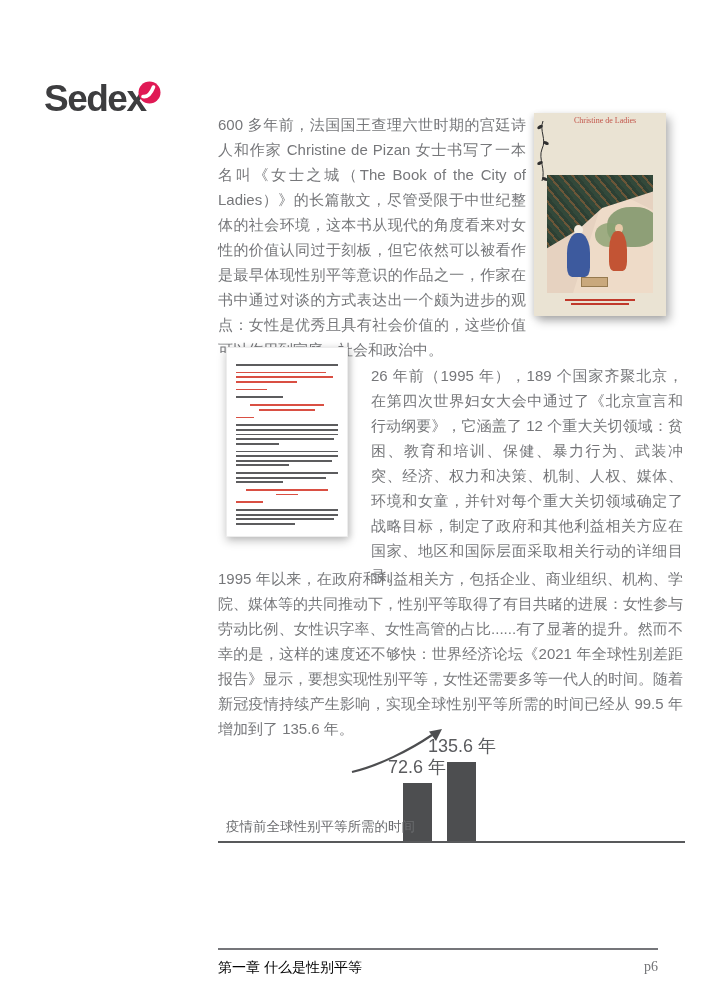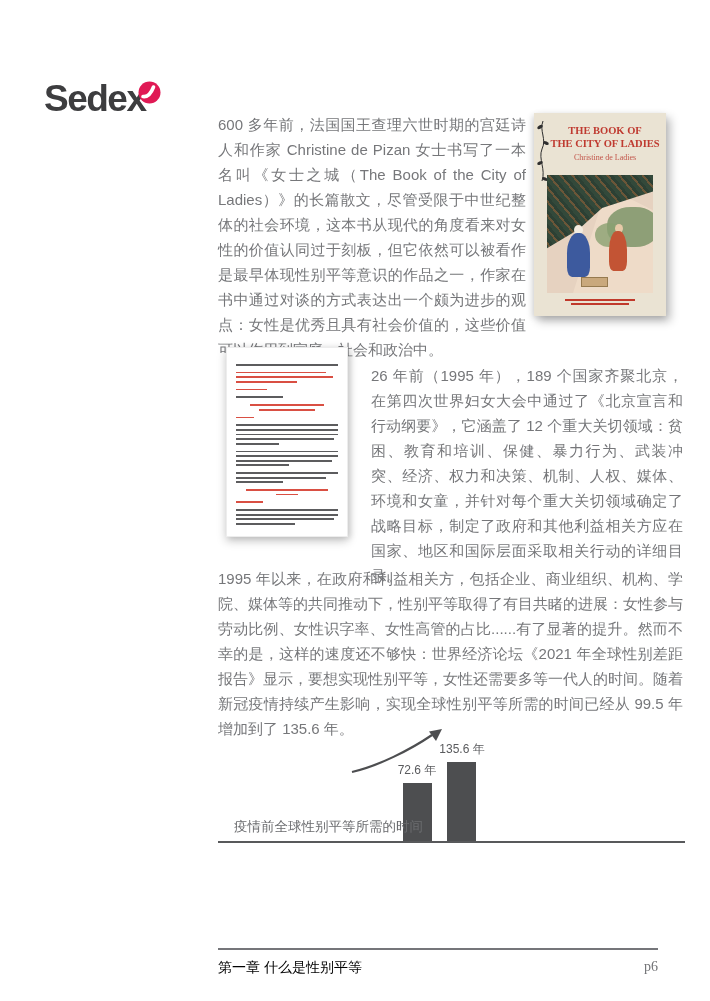--- a/index.html
+++ b/index.html
@@ -60,24 +60,24 @@
   .doc-thumb .dl.red { background:#d94f43; }
   .doc-thumb .dl.dark { background:#5c5c5e; }
   .doc-thumb .dl.center { margin-left:auto; margin-right:auto; }
   .doc-thumb .dl.gap { margin-top:6px; }
 
   
   .chart { position:absolute; left:218px; top:724px; width:467px; height:119px;
            border-bottom:2px solid #58595b; }
   .bar { position:absolute; bottom:0; width:29px; }
   .bar1 { left:185px; } .bar2 { left:229px; }
-  .val-label { position:absolute; width:72px; text-align:center; font-size:12px; color:#5a5b5e; }
+  .val-label { position:absolute; width:72px; text-align:center; font-size:18px; color:#5a5b5e; }
   .val1 { left:163px; } .val2 { left:208px; }
   .cat-label { position:absolute; bottom:5px; font-size:13.5px; color:#6b6c6f; white-space:nowrap; }
-  .cat1 { left:16px; width:176px; text-align:right;font-family:Liberation Mono, monospace; }
+  .cat1 { left:8px; width:176px; text-align:right;font-family:Liberation Mono, monospace; }
   .cat2 { left:262px; width:205px; text-align:left; }
   .chart-arrow { position:absolute; left:130px; top:2px; }
 
   
   .footer-line { position:absolute; left:218px; top:948px; width:440px; height:2px; background:#75767a; }
   .footer-chapter { position:absolute; left:218px; top:959px; font-size:14px; color:#000000; }
   .footer-page { position:absolute; left:558px; top:959px; width:100px; text-align:right;
                  font-size:14px; color:#717275;font-family:Liberation Serif, serif; }
 </style>
 </head>
@@ -96,24 +96,20 @@
   <div class="para para1">600 多年前，法国国王查理六世时期的宫廷诗人和作家 Christine de Pizan 女士书写了一本名叫《女士之城（The Book of the City of Ladies）》的长篇散文，尽管受限于中世纪整体的社会环境，这本书从现代的角度看来对女性的价值认同过于刻板，但它依然可以被看作是最早体现性别平等意识的作品之一，作家在书中通过对谈的方式表达出一个颇为进步的观点：女性是优秀且具有社会价值的，这些价值可以作用到家庭、社会和政治中。</div>
 
   <div class="book">
     <svg class="book-vine" width="14" height="70" viewBox="0 0 14 70">
       <path d="M7,2 C3,12 11,20 6,30 C2,40 10,50 6,62" stroke="#2e2e2e" stroke-width="1" fill="none"></path>
       <ellipse cx="4" cy="8" rx="3" ry="1.6" fill="#2e2e2e" transform="rotate(-30 4 8)"></ellipse>
       <ellipse cx="10" cy="24" rx="3" ry="1.6" fill="#2e2e2e" transform="rotate(25 10 24)"></ellipse>
       <ellipse cx="4" cy="44" rx="3" ry="1.6" fill="#2e2e2e" transform="rotate(-25 4 44)"></ellipse>
       <ellipse cx="9" cy="60" rx="3" ry="1.6" fill="#2e2e2e" transform="rotate(20 9 60)"></ellipse>
     </svg>
-    <div class="book-title">
-      <div>THE BOOK OF</div>
-      <div>THE CITY OF LADIES</div>
-    </div>
     <div class="book-author">Christine de Ladies</div>
     <div class="book-illus">
       <div class="illus-wall"></div>
       <div class="illus-sky"></div>
       <div class="illus-green"></div>
       <div class="illus-green2"></div>
       <div class="fig-blue-head"></div>
       <div class="fig-blue"></div>
       <div class="fig-red-head"></div>
       <div class="fig-red"></div>

